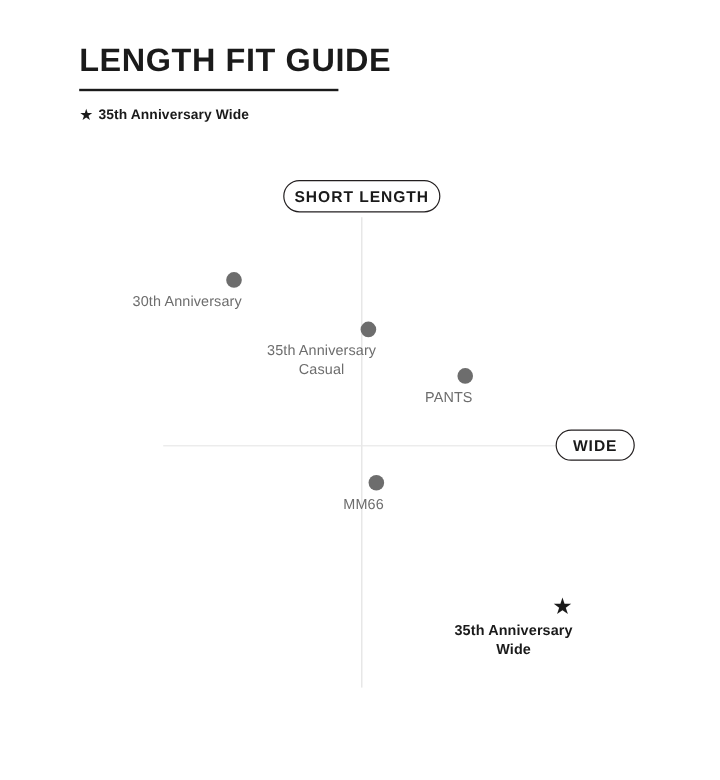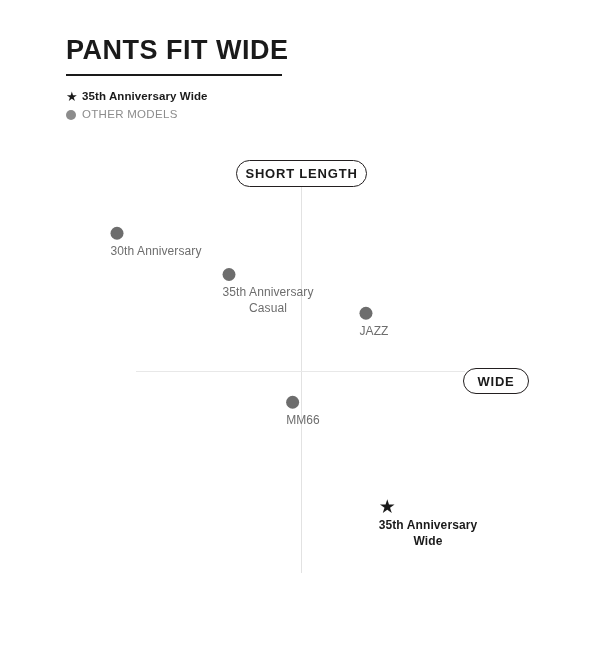--- a/index.html
+++ b/index.html
@@ -130,21 +130,20 @@
     justify-content: center;
     border: 1.4px solid #231f20;
     border-radius: 999px;
     background: #ffffff;
     font-size: 13px;
     font-weight: 700;
     letter-spacing: 0.8px;
     color: #1a1a1a;
     white-space: nowrap;
     box-sizing: border-box;
-    margin-top: 10px;
   }
   .pill-top {
     left: 236px;
     top: 150px;
     width: 131px;
     height: 27px;
   }
   .pill-bottom {
     left: 236px;
     top: 577px;
@@ -163,21 +162,21 @@
     width: 66px;
     height: 26px;
   }
 
   
   .point {
     position: absolute;
     transform: translate(-50%, -50%);
     display: flex;
     flex-direction: column;
-    align-items: flex-start;
+    align-items: flex-end;
   }
   .point .marker-dot {
     width: 13px;
     height: 13px;
     border-radius: 50%;
     background: #6d6d6d;
   }
   .point .marker-star {
     font-size: 19px;
     line-height: 15px;
@@ -199,37 +198,31 @@
     color: #1a1a1a;
     font-weight: 700;
   }
 </style>
 </head>
 <body>
 
 <div id="page">
 
   <div class="title-block">
-    <h1 class="chart-title">PANTS FIT WIDE</h1>
+    <h1 class="chart-title">LENGTH FIT GUIDE</h1>
   </div>
   <div class="title-rule"></div>
 
   <div class="legend">
     <div class="legend-row">
       <span class="legend-mark">
         <span class="legend-star">★</span>
       </span>
       <span class="legend-label-star">35th Anniversary Wide</span>
     </div>
-    <div class="legend-row">
-      <span class="legend-mark">
-        <span class="legend-dot"></span>
-      </span>
-      <span class="legend-label-dot">OTHER MODELS</span>
-    </div>
   </div>
 
   <div class="plot">
     <div class="axis-v"></div>
     <div class="axis-h"></div>
 
     <div class="pill pill-top">SHORT LENGTH</div>
     <div class="pill pill-right">WIDE</div>
 
     <div class="point model" style="left:156px; top:243px;">
@@ -238,21 +231,21 @@
     </div>
 
     <div class="point model" style="left:268px; top:292px;">
       <span class="marker-dot"></span>
       <span class="point-label">35th Anniversary
 Casual</span>
     </div>
 
     <div class="point model" style="left:374px; top:323px;">
       <span class="marker-dot"></span>
-      <span class="point-label">JAZZ</span>
+      <span class="point-label">PANTS</span>
     </div>
 
     <div class="point model" style="left:303px; top:412px;">
       <span class="marker-dot"></span>
       <span class="point-label">MM66</span>
     </div>
 
     <div class="point highlight" style="left:428px; top:524px;">
       <span class="marker-star">★</span>
       <span class="point-label">35th Anniversary

